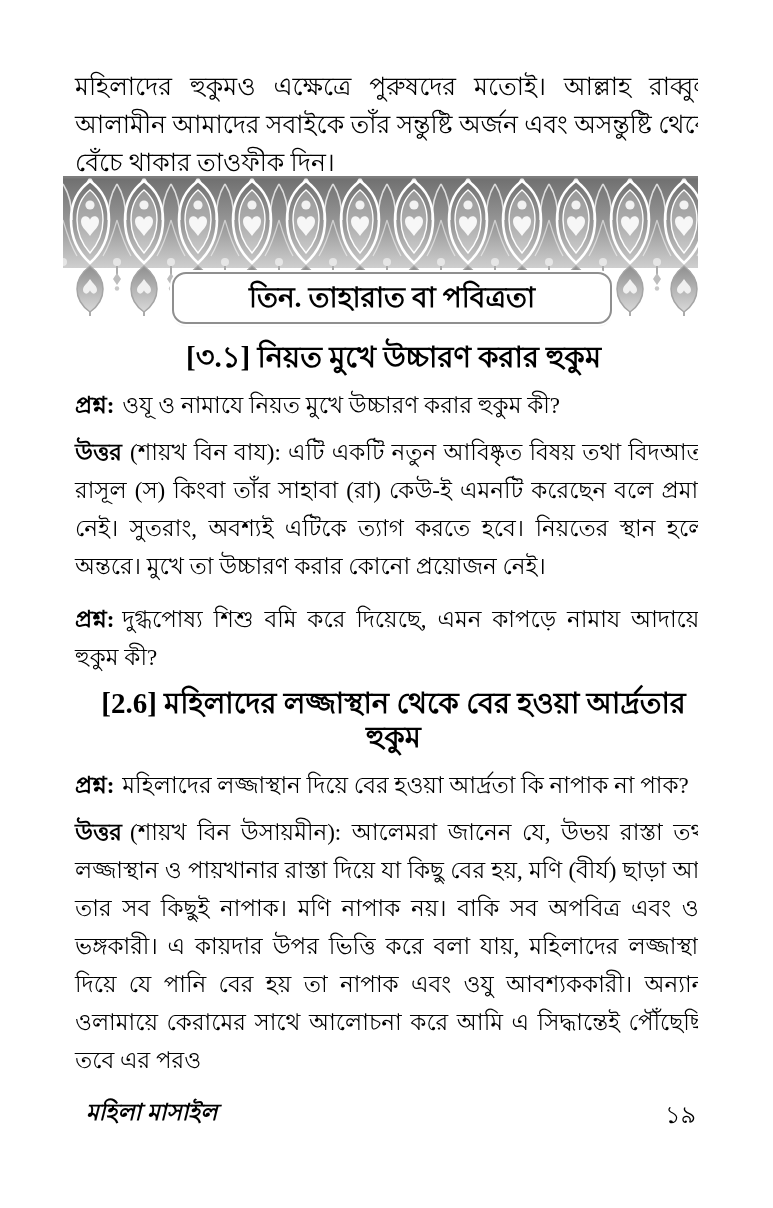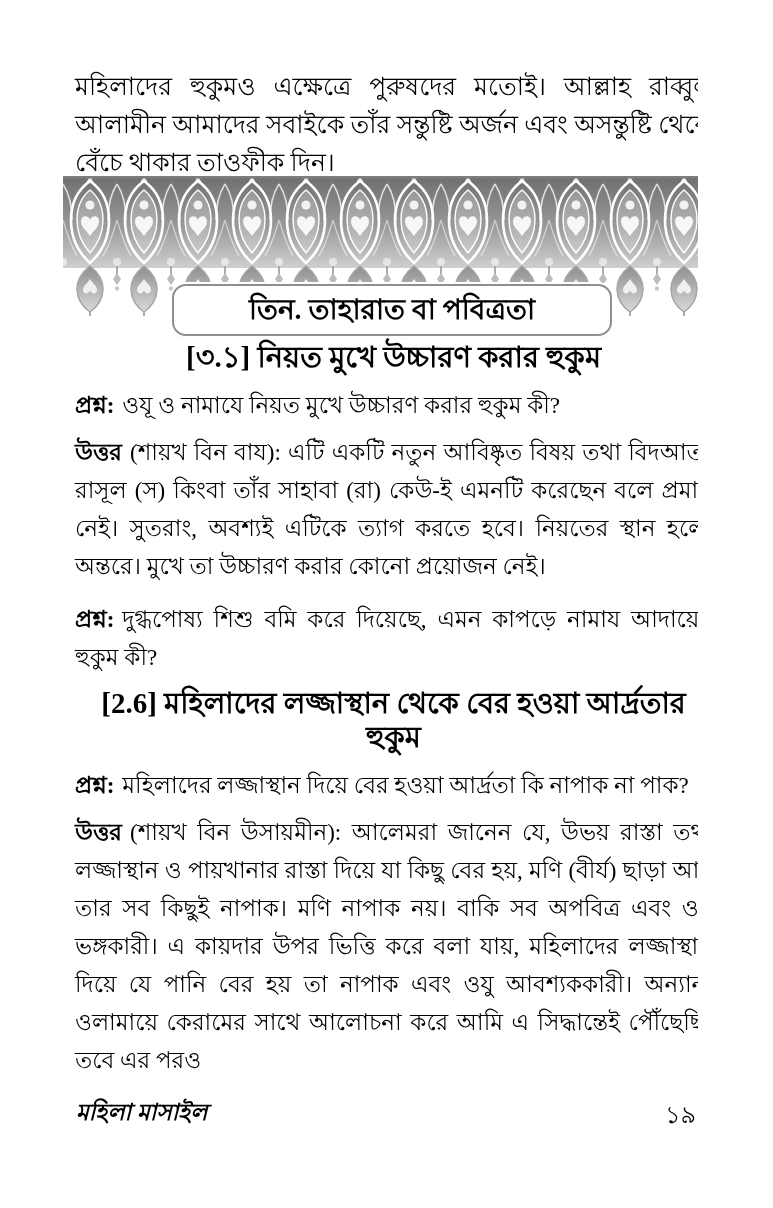--- a/index.html
+++ b/index.html
@@ -11,21 +11,21 @@
     font-family:"Liberation Serif","DejaVu Serif",serif;
     color:#000;
   }
   .intro{
     position:absolute;left:75px;top:68px;width:637px;
     font-size:25px;line-height:38px;
     text-align:justify;margin:0;
   }
   .ornament{position:absolute;left:63px;top:176px;width:648px;height:140px;}
   .chapter-box{
-    position:absolute;left:172px;top:284px;width:436px;height:48px;
+    position:absolute;left:172px;top:272px;width:436px;height:48px;
     background:#ffffff;
     border:2px solid #8f8f8f;
     border-radius:14px;
     box-shadow:0 0 0 2px #ffffff, 0 2px 1px rgba(0,0,0,0.18);
     display:flex;align-items:center;justify-content:center;
   }
   .chapter-box span{
     font-size:28px;font-weight:bold;line-height:1;white-space:nowrap;
   }
   .flow{position:absolute;left:75px;top:338px;width:637px;}
@@ -34,21 +34,21 @@
     text-align:center;margin:2px 0 13px;
   }
   .flow p{
     font-size:23px;line-height:38px;margin:0;
     text-align:justify;
   }
   .flow p.q{margin-bottom:9px;}
   .flow p.a{margin-bottom:15px;}
   .lbl{font-weight:bold;margin-right:8px;}
   .footer-book{
-    position:absolute;left:76px;top:1098px;
+    position:absolute;left:86px;top:1098px;
     font-size:23px;font-weight:bold;font-style:italic;line-height:30px;
   }
   .footer-page{
     position:absolute;left:665px;top:1100px;width:46px;
     font-size:24px;line-height:30px;text-align:left;
   }
 </style>
 </head>
 <body>
 

